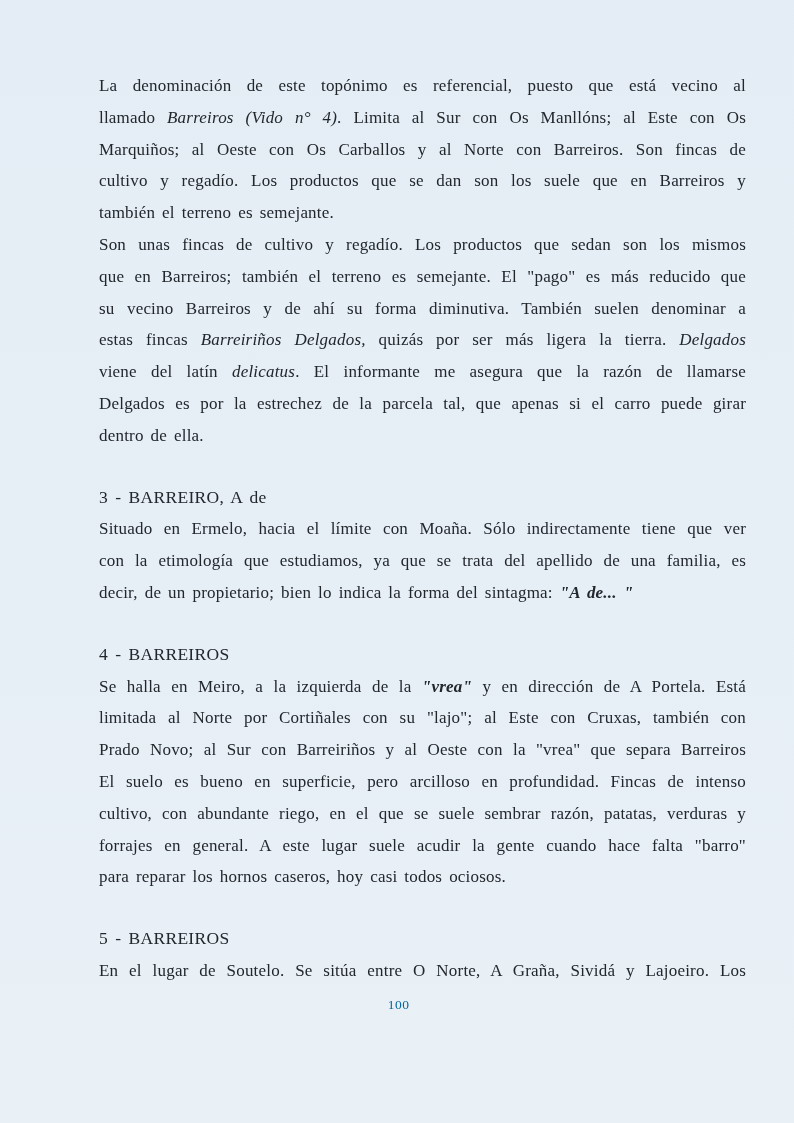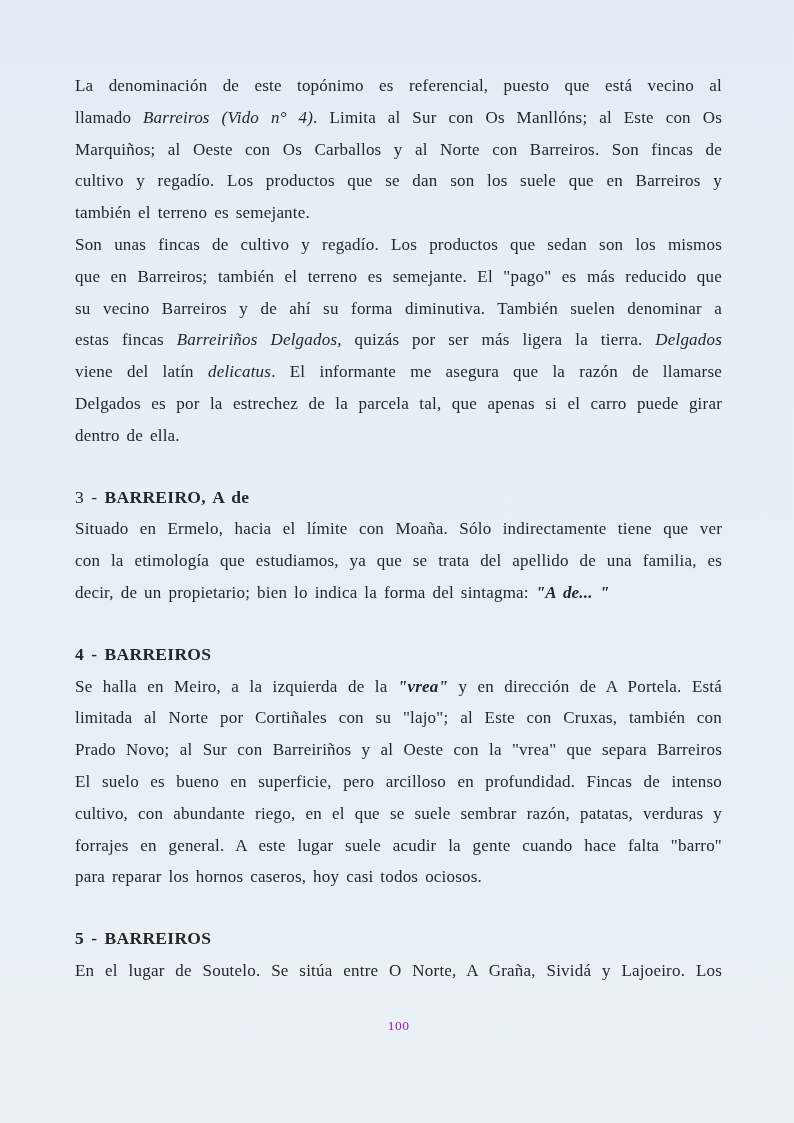--- a/index.html
+++ b/index.html
@@ -16,20 +16,21 @@
   }
   .page {
     box-sizing: border-box;
     width: 794px;
     height: 1123px;
     padding: 70px 72px 0 75px;
     position: relative;
   }
   .doc {
     width: 647px;
+    margin-left: 24px;
   }
   .para {
     margin: 0;
   }
   .line {
     font-size: 17px;
     line-height: 31.8px;
     text-align: justify;
     text-align-last: justify;
     letter-spacing: 0.2px;
@@ -43,28 +44,28 @@
   .heading {
     margin-top: 30px;
   }
   .heading .line {
     text-align: left;
     text-align-last: left;
     font-size: 17.5px;
     letter-spacing: 0.3px;
   }
   .i  { font-style: italic; }
-  .b  { font-weight: bold; }
+  .b  { font-weight: normal; }
   .bi { font-style: italic; font-weight: bold; }
   .page-number {
-    margin-top: 31px;
+    margin-top: 10px;
     width: 647px;
     text-align: center;
     font-size: 13.5px;
-    color: #a21caf;
+    color: #0369a1;
     letter-spacing: 0.5px;
   }
 </style>
 </head>
 <body>
 
 <div class="page">
   <div class="doc">
       <div class="para">
         <div class="line"><span>La denominación de este topónimo es referencial, puesto que está vecino al</span></div>

